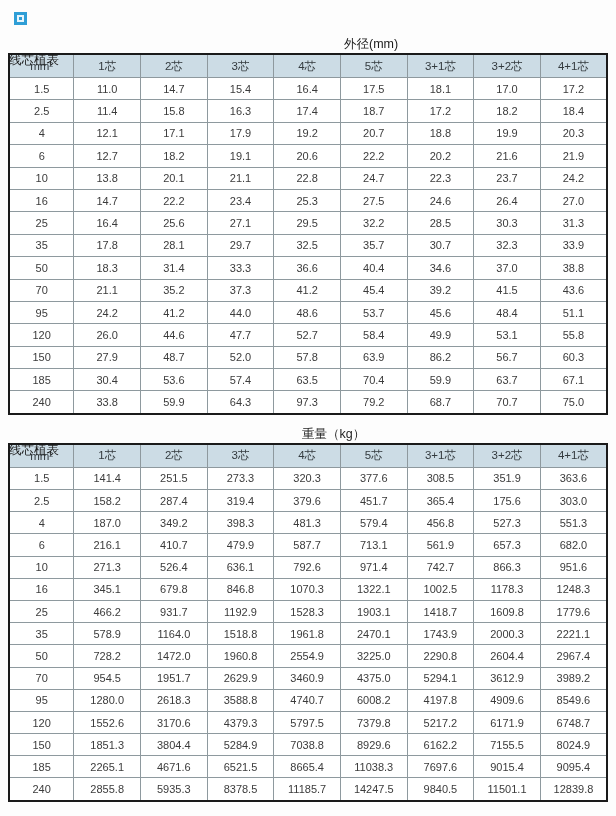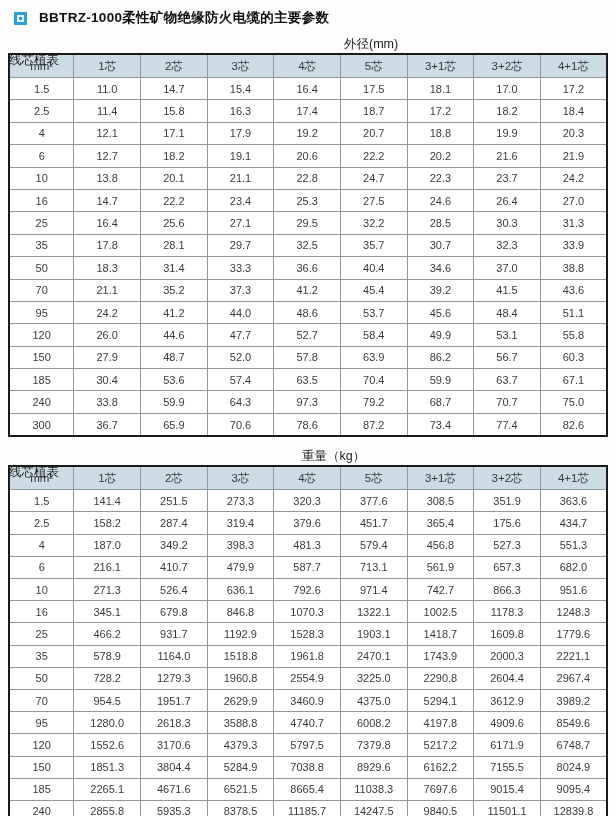--- a/index.html
+++ b/index.html
@@ -101,21 +101,20 @@
 <body>
 
 <div class="page">
 
   <div class="title-row">
     <span class="bullet-icon">
       <span class="bullet-mid">
         <span class="bullet-core"></span>
       </span>
     </span>
-    <h1 class="page-title">BBTRZ-1000柔性矿物绝缘防火电缆的主要参数</h1>
   </div>
 
   <section class="table-block t1">
     <div class="label-row">
       <span class="label-left">线芯植表</span>
       <span class="label-right">外径(mm)</span>
     </div>
     <table class="spec">
         <thead>
           <tr>
@@ -289,31 +288,20 @@
             <td>240</td>
             <td>33.8</td>
             <td>59.9</td>
             <td>64.3</td>
             <td>97.3</td>
             <td>79.2</td>
             <td>68.7</td>
             <td>70.7</td>
             <td>75.0</td>
           </tr>
-          <tr>
-            <td>300</td>
-            <td>36.7</td>
-            <td>65.9</td>
-            <td>70.6</td>
-            <td>78.6</td>
-            <td>87.2</td>
-            <td>73.4</td>
-            <td>77.4</td>
-            <td>82.6</td>
-          </tr>
         </tbody>
       </table>
   </section>
 
   <section class="table-block t2">
     <div class="label-row">
       <span class="label-left">线芯植表</span>
       <span class="label-right">重量（kg）</span>
     </div>
     <table class="spec">
@@ -344,21 +332,21 @@
           </tr>
           <tr>
             <td>2.5</td>
             <td>158.2</td>
             <td>287.4</td>
             <td>319.4</td>
             <td>379.6</td>
             <td>451.7</td>
             <td>365.4</td>
             <td>175.6</td>
-            <td>434.7</td>
+            <td>303.0</td>
           </tr>
           <tr>
             <td>4</td>
             <td>187.0</td>
             <td>349.2</td>
             <td>398.3</td>
             <td>481.3</td>
             <td>579.4</td>
             <td>456.8</td>
             <td>527.3</td>
@@ -415,21 +403,21 @@
             <td>1518.8</td>
             <td>1961.8</td>
             <td>2470.1</td>
             <td>1743.9</td>
             <td>2000.3</td>
             <td>2221.1</td>
           </tr>
           <tr>
             <td>50</td>
             <td>728.2</td>
-            <td>1279.3</td>
+            <td>1472.0</td>
             <td>1960.8</td>
             <td>2554.9</td>
             <td>3225.0</td>
             <td>2290.8</td>
             <td>2604.4</td>
             <td>2967.4</td>
           </tr>
           <tr>
             <td>70</td>
             <td>954.5</td>

